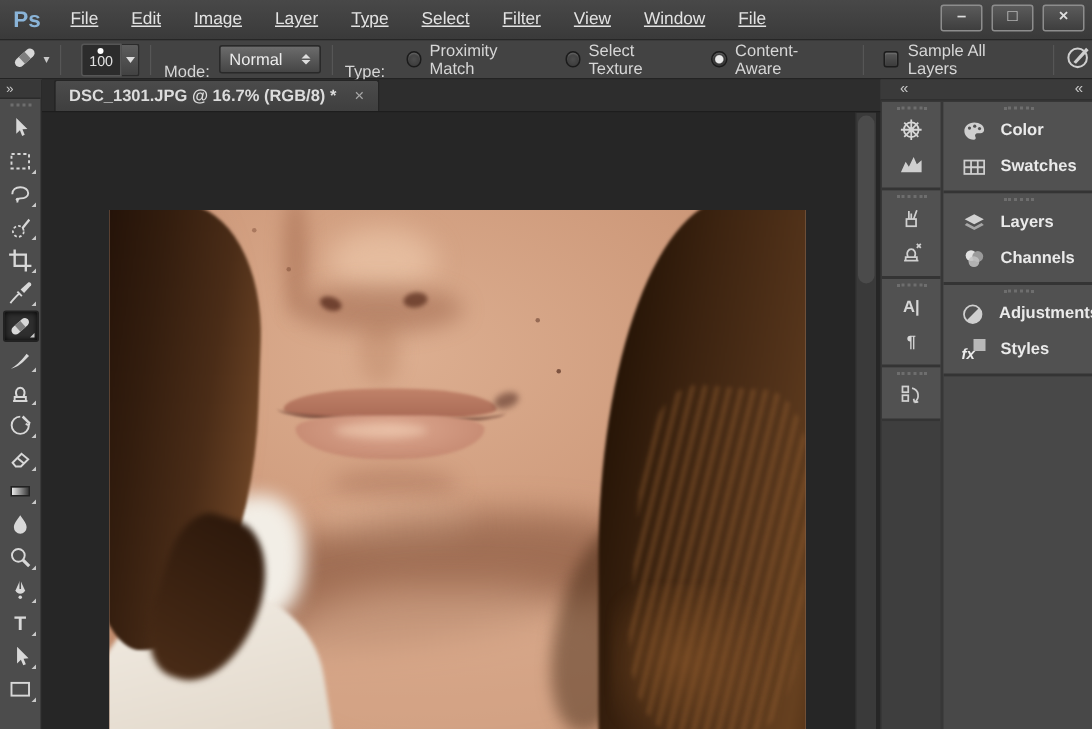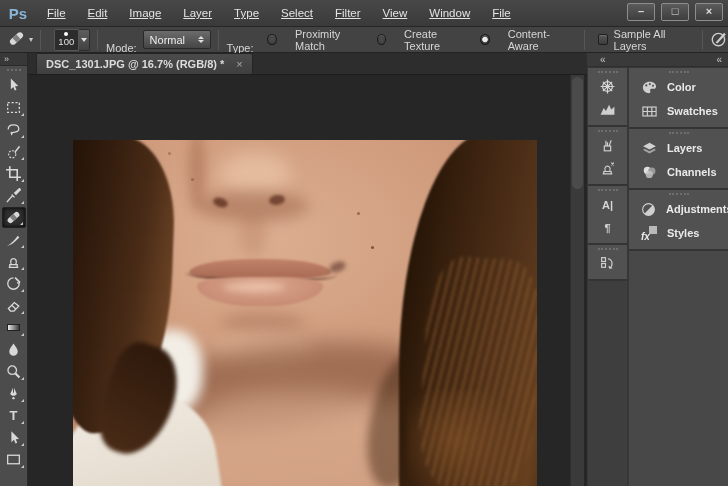--- a/index.html
+++ b/index.html
@@ -34,21 +34,21 @@
     display:flex; align-items:center; justify-content:center; }
   .tridown { width:0; height:0; border-left:3.5px solid transparent; border-right:3.5px solid transparent; border-top:4px solid #ddd; }
   .olabel { margin:16px 6px 0 1px; }
   .dropdown { min-width:68px; height:19px; background:linear-gradient(#6c6c6c,#454545);
     border:1px solid #292929; border-radius:2px; display:flex; align-items:center;
     justify-content:space-between; padding:0 6px; color:#ececec; }
   .spin { display:flex; flex-direction:column; gap:1.5px; margin-left:8px; }
   .spin i { display:block; width:0; height:0; border-left:3px solid transparent; border-right:3px solid transparent; }
   .spin .up { border-bottom:3.5px solid #dedede; }
   .spin .dn { border-top:3.5px solid #dedede; }
-  .radio { display:flex; align-items:center; margin:0 8px; gap:18px; }
+  .radio { display:flex; align-items:center; margin:0 8px; gap:5px; }
   .rdot { width:11px; height:11px; border-radius:50%; border:1px solid #1b1b1b;
     background:radial-gradient(#4e4e4e,#373737); box-shadow:inset 0 1px 1px rgba(255,255,255,.18); }
   .rdot.on { background:radial-gradient(circle, #e9e9e9 0 2.4px, #383838 3.2px); }
   .check { display:flex; align-items:center; margin:0 6px; gap:6px; }
   .cbox { width:11px; height:11px; border:1px solid #1d1d1d; border-radius:2px;
     background:linear-gradient(#585858,#3c3c3c); box-shadow:inset 0 1px 1px rgba(255,255,255,.15); }
 
   
   .toolbar { position:absolute; left:0; top:53px; bottom:0; width:28px; background:#4c4c4c; border-right:1px solid #2a2a2a; }
   .tbhead { height:13px; background:#383838; border-bottom:1px solid #2b2b2b;
@@ -195,21 +195,21 @@
         </span>
     </span>
     <span class="sep"></span>
     <span class="olabel">Type:</span>
     <span class="radio">
       <span class="rdot"></span>
       <span>Proximity Match</span>
     </span>
     <span class="radio">
       <span class="rdot"></span>
-      <span>Create Texture</span>
+      <span>Select Texture</span>
     </span>
     <span class="radio">
       <span class="rdot on"></span>
       <span>Content-Aware</span>
     </span>
     <span class="sep"></span>
     <span class="check">
       <span class="cbox"></span>
       <span>Sample All Layers</span>
     </span>

